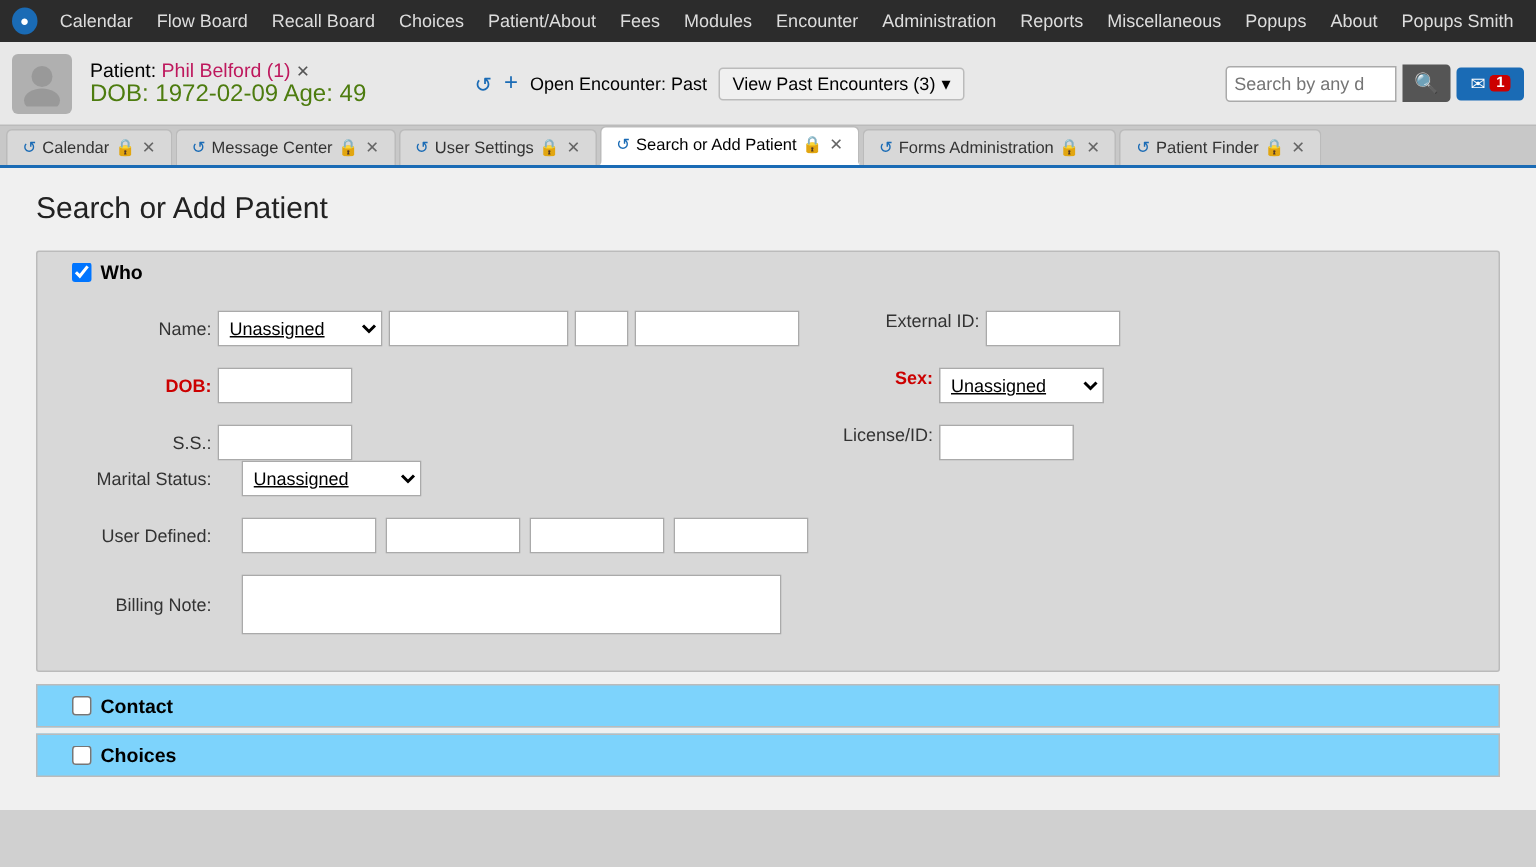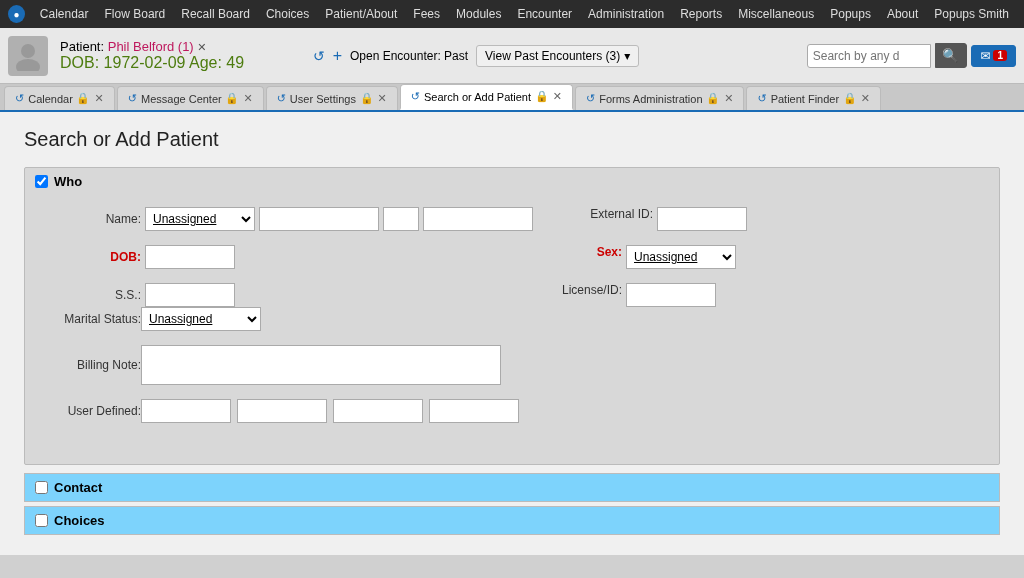--- a/index.html
+++ b/index.html
@@ -67,21 +67,21 @@
       display: flex; align-items: center; gap: 4px;
     }
     .search-bar-area {
       display: flex; align-items: center; gap: 4px; margin-left: auto;
     }
     .search-input {
       border: 1px solid #bbb;
       border-radius: 3px 0 0 3px;
       padding: 4px 8px;
       font-size: 12px;
-      width: 124px;
+      width: 114px;
       background: #fff;
     }
     .search-btn {
       background: #555;
       border: 1px solid #555;
       border-radius: 0 3px 3px 0;
       padding: 4px 7px;
       cursor: pointer;
       color: #fff;
     }
@@ -153,34 +153,34 @@
     .form-section {
       background: #d8d8d8;
       border: 1px solid #bbb;
       border-radius: 2px;
       margin-bottom: 8px;
     }
     .section-header {
       display: flex;
       align-items: center;
       gap: 6px;
-      padding: 6px 10px;
+      padding: 6px 23px;
       font-size: 13px;
       font-weight: bold;
     }
     .section-header input[type="checkbox"] { cursor: pointer; }
     .section-body {
-      padding: 12px 16px 27px;
+      padding: 12px 16px 10px;
     }
 
     .form-row {
       display: flex;
       align-items: center;
       margin-bottom: 14px;
-      gap: 0;
+      gap: 20px;
     }
     .form-label {
       font-size: 12px;
       color: #333;
       min-width: 100px;
       text-align: right;
       flex-shrink: 0;
     }
     .form-label.required { color: #cc0000; font-weight: bold; }
     .form-control {
@@ -393,34 +393,34 @@
         <select class="form-control marital-select">
           <option>Unassigned</option>
           <option>Single</option>
           <option>Married</option>
           <option>Divorced</option>
           <option>Widowed</option>
         </select>
       </div>
 
       <div class="form-row">
-        <span class="form-label">Billing Note:</span>
-        <textarea class="billing-textarea" style=""></textarea>
-      </div>
-
-      <div class="form-row">
         <span class="form-label">User Defined:</span>
         <div class="user-defined-inputs">
           <input type="text" class="form-control ud-input" style="">
           <input type="text" class="form-control ud-input" style="">
           <input type="text" class="form-control ud-input" style="">
           <input type="text" class="form-control ud-input" style="">
         </div>
       </div>
 
+      <div class="form-row">
+        <span class="form-label">Billing Note:</span>
+        <textarea class="billing-textarea" style=""></textarea>
+      </div>
+
     </div>
   </div>
 
   <div class="contact-section">
     <div class="section-header">
       <input type="checkbox" style="">
       <span>Contact</span>
     </div>
   </div>
 

